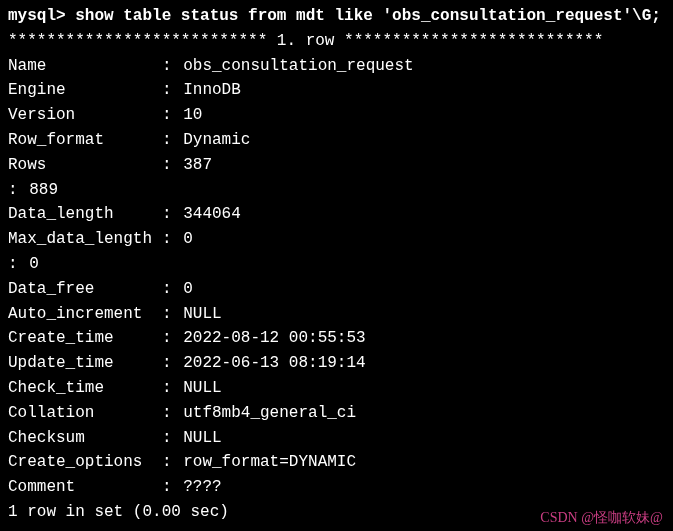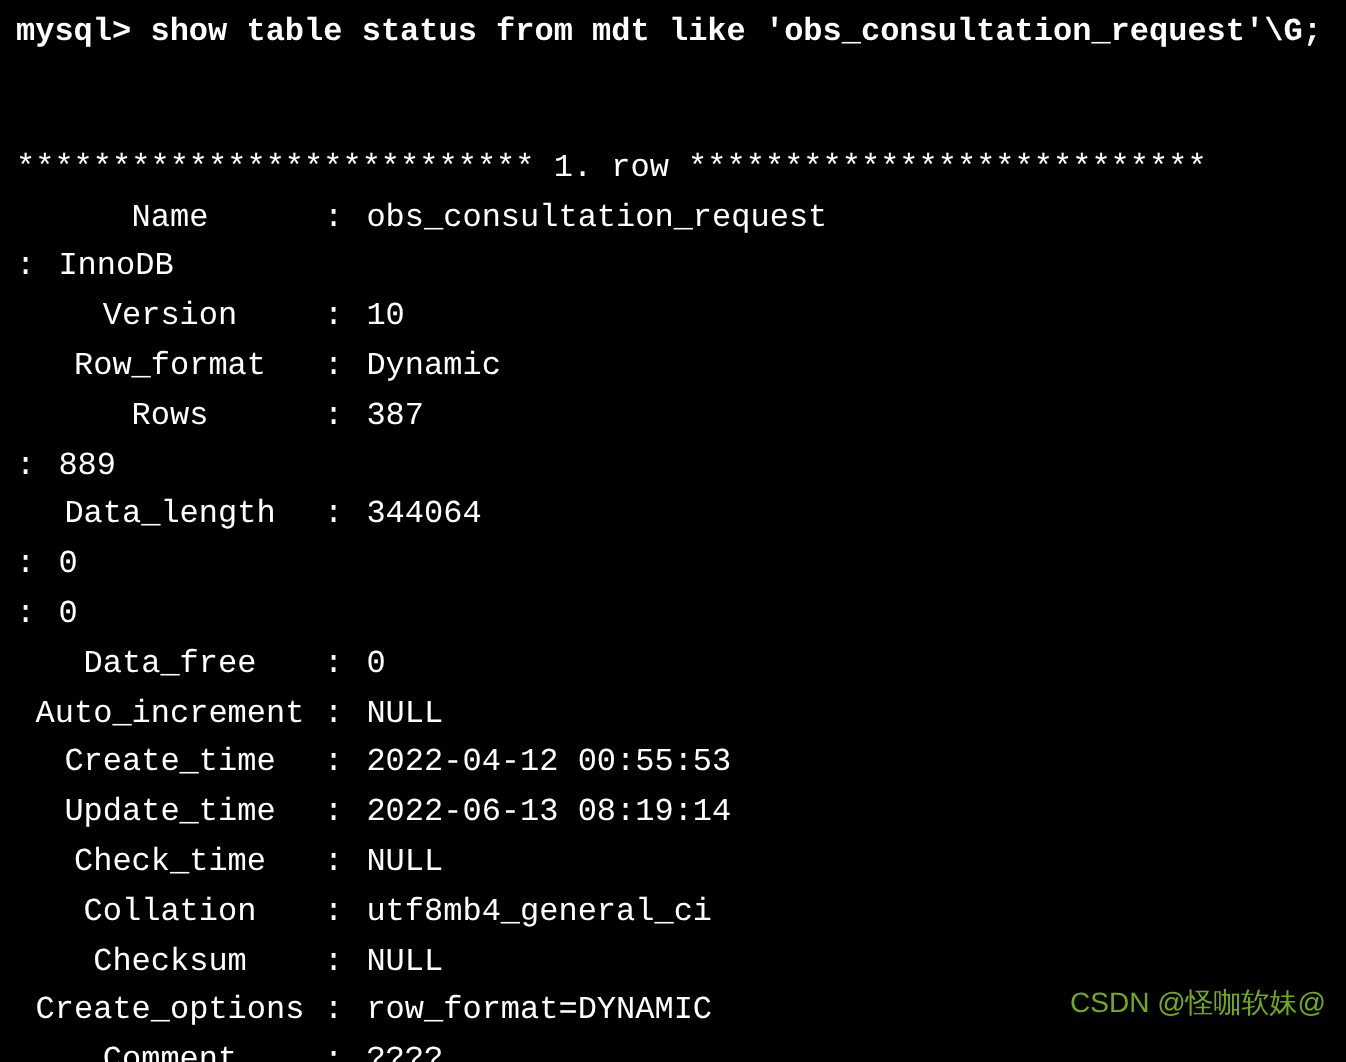--- a/index.html
+++ b/index.html
@@ -18,72 +18,71 @@
       height: 531px;
       position: relative;
       overflow: hidden;
     }
     .prompt-line {
       white-space: nowrap;
       font-weight: bold;
     }
     .separator-line {
       white-space: pre;
-      margin-top: 43px;
     }
     .field-row {
       display: flex;
       white-space: pre;
     }
     .field-label {
       width: 154px;
-      text-align: center;
+      text-align: left;
       display: inline-block;
     }
     .field-colon {
       padding: 0 2px 0 0;
     }
     .field-value {
       text-align: right;
     }
     .footer-line {
       white-space: nowrap;
     }
     .watermark {
       position: absolute;
-      bottom: 18px;
+      bottom: 2px;
       right: 10px;
-      color: #84cc16;
-      font-family: Liberation Sans, sans-serif;
+      color: #ec4899;
+      font-family: Liberation Serif, serif;
       font-size: 14px;
       opacity: 0.85;
     }
   </style>
 </head>
 <body>
 
 <div class="prompt-line">
   <span>mysql&gt; </span><span>show table status from mdt like 'obs_consultation_request'\G;</span>
 </div>
 
 <div class="separator-line">*************************** 1. row ***************************</div>
 
 <div id="fields-container">
     <div class="field-row"><span class="field-label">Name</span><span class="field-colon">: </span><span class="field-value">obs_consultation_request</span></div>
-    <div class="field-row"><span class="field-colon">: </span><span class="field-value">InnoDB</span></div>
+    <div class="field-row"><span class="field-label">Engine</span><span class="field-colon">: </span><span class="field-value">InnoDB</span></div>
     <div class="field-row"><span class="field-label">Version</span><span class="field-colon">: </span><span class="field-value">10</span></div>
     <div class="field-row"><span class="field-label">Row_format</span><span class="field-colon">: </span><span class="field-value">Dynamic</span></div>
     <div class="field-row"><span class="field-label">Rows</span><span class="field-colon">: </span><span class="field-value">387</span></div>
     <div class="field-row"><span class="field-colon">: </span><span class="field-value">889</span></div>
     <div class="field-row"><span class="field-label">Data_length</span><span class="field-colon">: </span><span class="field-value">344064</span></div>
-    <div class="field-row"><span class="field-colon">: </span><span class="field-value">0</span></div>
+    <div class="field-row"><span class="field-label">Max_data_length</span><span class="field-colon">: </span><span class="field-value">0</span></div>
     <div class="field-row"><span class="field-colon">: </span><span class="field-value">0</span></div>
     <div class="field-row"><span class="field-label">Data_free</span><span class="field-colon">: </span><span class="field-value">0</span></div>
     <div class="field-row"><span class="field-label">Auto_increment</span><span class="field-colon">: </span><span class="field-value">NULL</span></div>
-    <div class="field-row"><span class="field-label">Create_time</span><span class="field-colon">: </span><span class="field-value">2022-04-12 00:55:53</span></div>
+    <div class="field-row"><span class="field-label">Create_time</span><span class="field-colon">: </span><span class="field-value">2022-08-12 00:55:53</span></div>
     <div class="field-row"><span class="field-label">Update_time</span><span class="field-colon">: </span><span class="field-value">2022-06-13 08:19:14</span></div>
     <div class="field-row"><span class="field-label">Check_time</span><span class="field-colon">: </span><span class="field-value">NULL</span></div>
     <div class="field-row"><span class="field-label">Collation</span><span class="field-colon">: </span><span class="field-value">utf8mb4_general_ci</span></div>
     <div class="field-row"><span class="field-label">Checksum</span><span class="field-colon">: </span><span class="field-value">NULL</span></div>
     <div class="field-row"><span class="field-label">Create_options</span><span class="field-colon">: </span><span class="field-value">row_format=DYNAMIC</span></div>
     <div class="field-row"><span class="field-label">Comment</span><span class="field-colon">: </span><span class="field-value">????</span></div>
   </div>
 
 <div class="footer-line">1 row in set (0.00 sec)</div>
 

